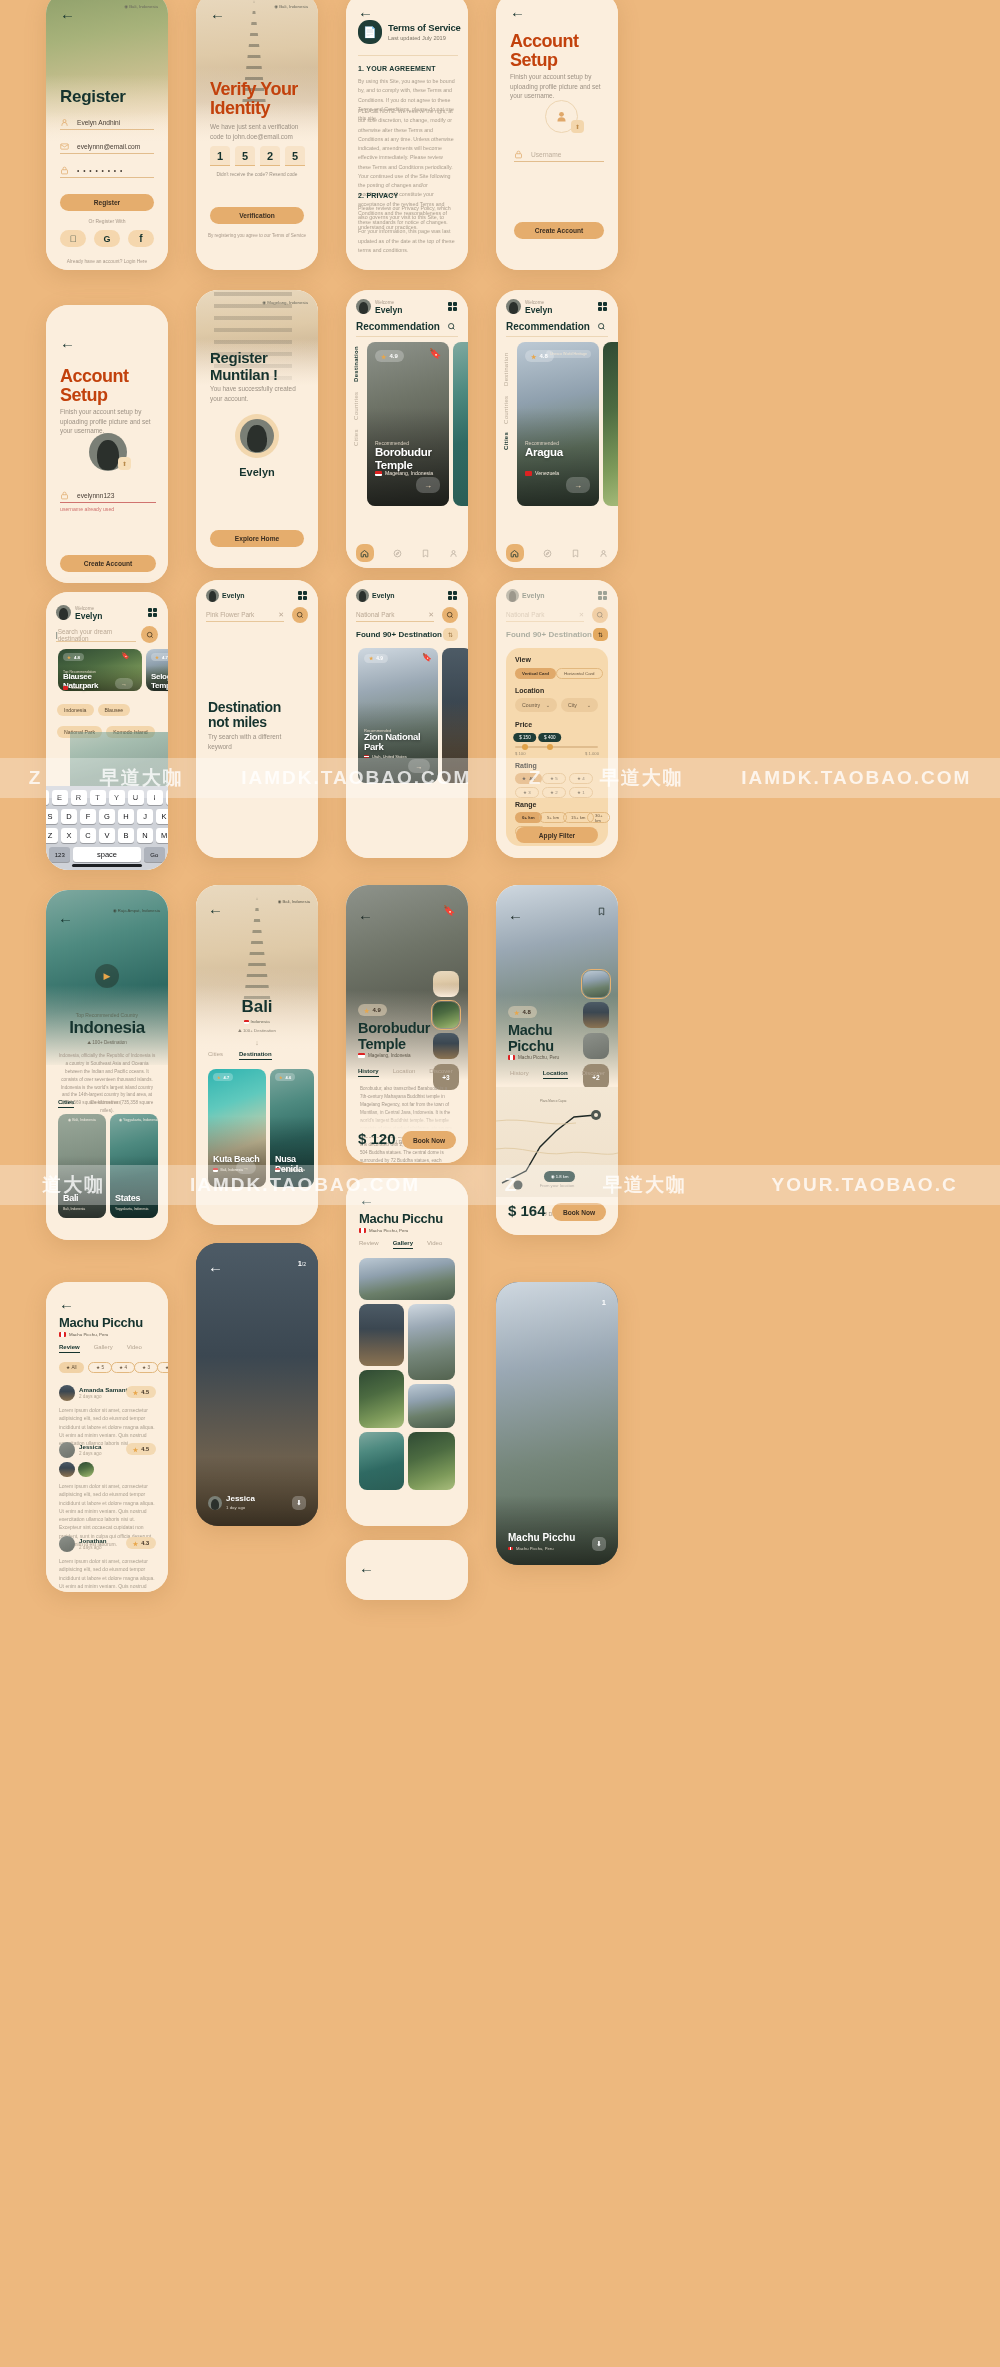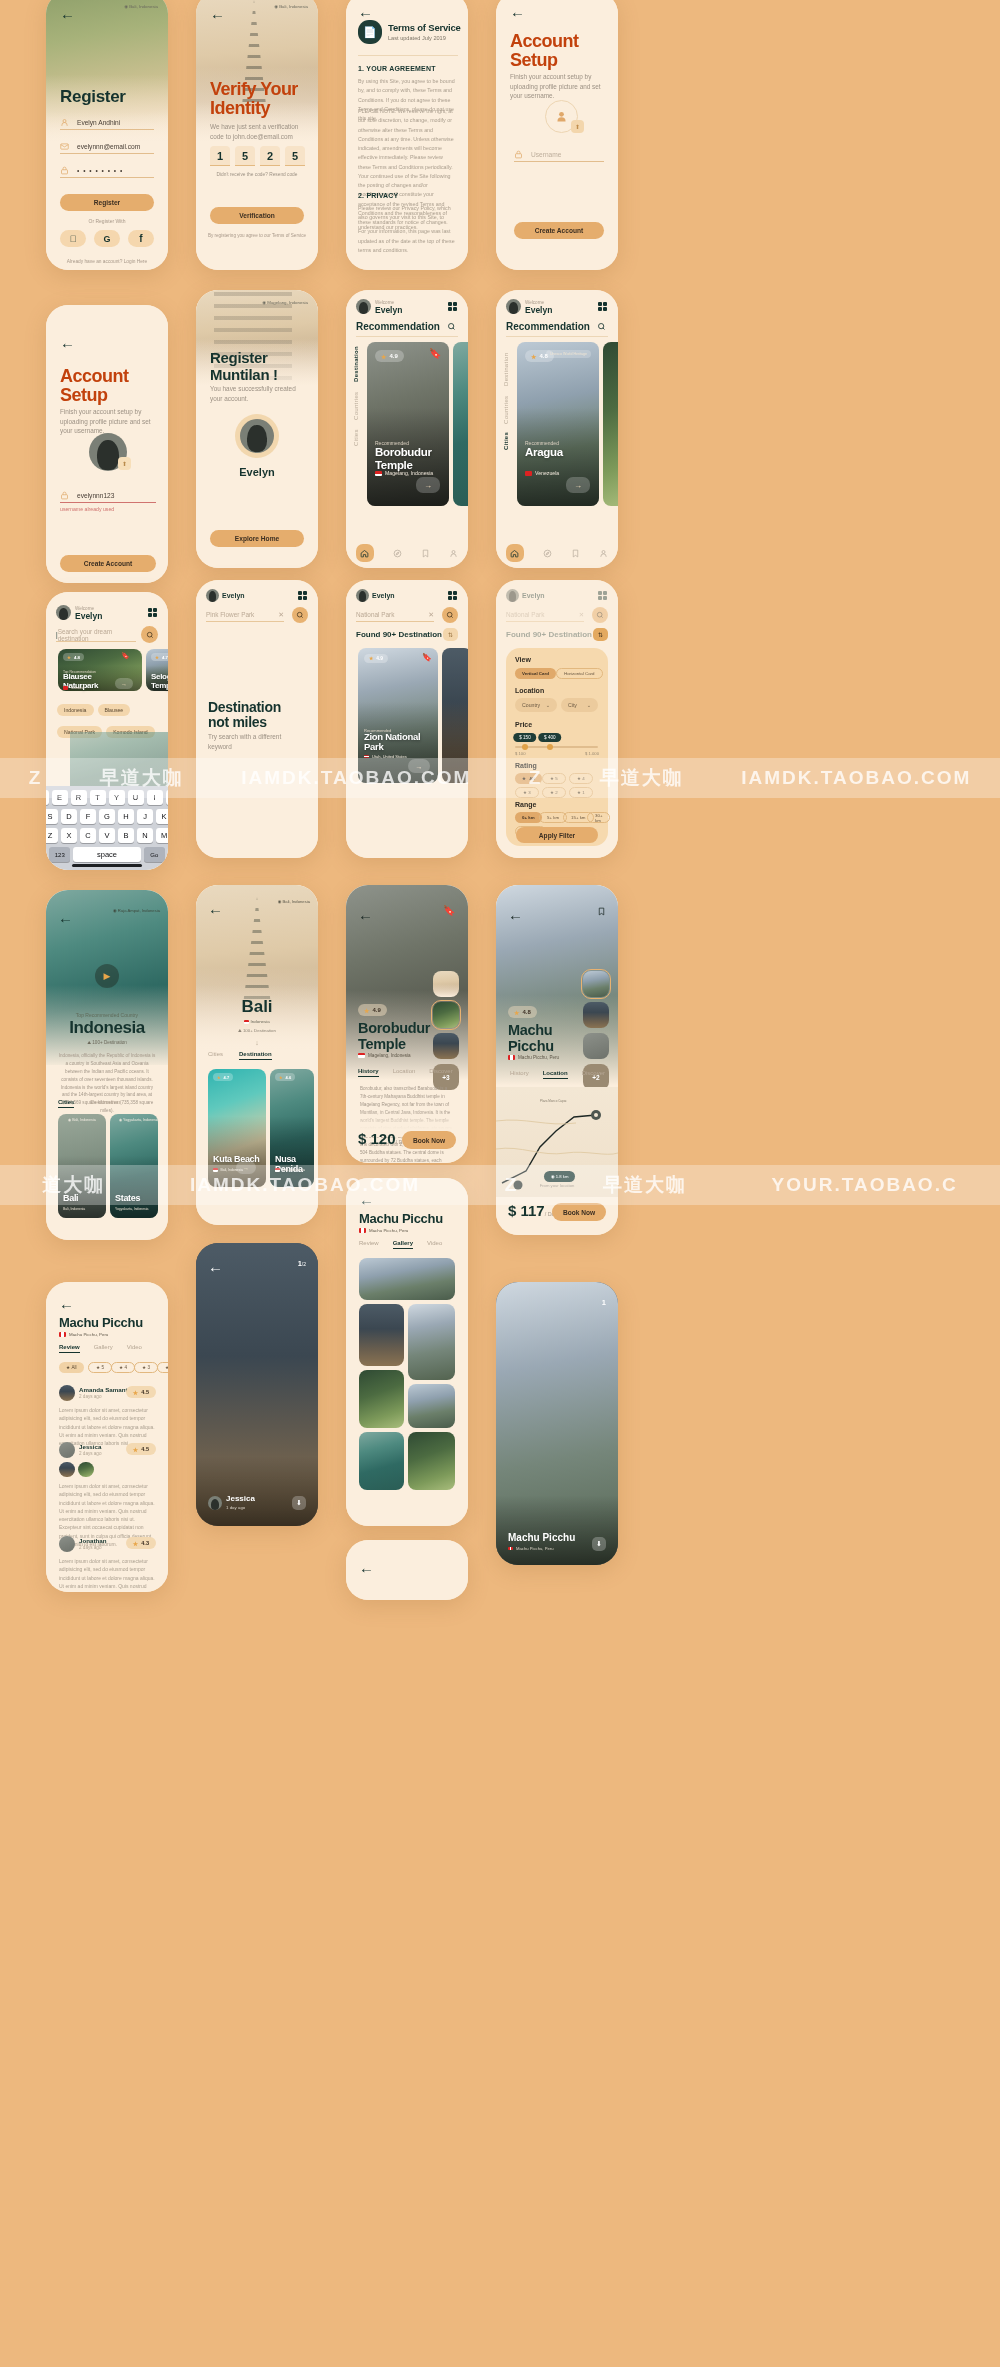--- a/index.html
+++ b/index.html
@@ -840,21 +840,21 @@
           <circle cx="22" cy="98" r="4.5" fill="#3a433d"></circle>
           <path d="M0 62 C25 58 45 70 70 66 C90 63 110 70 122 66" fill="none" stroke="#e2cda8" stroke-width="1"></path>
           <path d="M0 34 C30 30 50 40 80 36" fill="none" stroke="#e2cda8" stroke-width="1"></path>
         </svg>
         <div style="position:absolute;left:44px;top:12px;font-size:3px;color:#8a8070">Plaza Manco Capac</div>
       </div>
       <div style="position:absolute;left:48px;top:286px;background:#1f3d37;color:#fff;font-size:4.2px;border-radius:10px;padding:3px 7px">◉ <span>1.8 km</span></div>
       <div style="position:absolute;left:0;right:0;top:298px;text-align:center;font-size:4.2px;color:#9a8f80">From your location</div>
 
       <div class="price" style="left:12px;bottom:16px">
-        <span>$ 117</span><small>/ Day</small></div>
+        <span>$ 164</span><small>/ Day</small></div>
       <div class="btn-primary" style="right:12px;bottom:14px;width:54px;height:18px">Book Now</div>
     </div>
   </div>
 
   <div class="phone" style="left:46px;top:1282px;width:122px;height:310px">
     <div class="scr" style="background:#fbeedd">
       <div class="back" style="left:13px;top:14px">←</div>
       <div class="title-lg" style="position:absolute;left:13px;top:34px;font-size:13px">Machu Picchu</div>
       <div style="position:absolute;left:13px;top:50px;font-size:4.4px;color:#5e5749;display:flex;align-items:center;gap:3px">
         <i class="flag flag-pe"></i>

